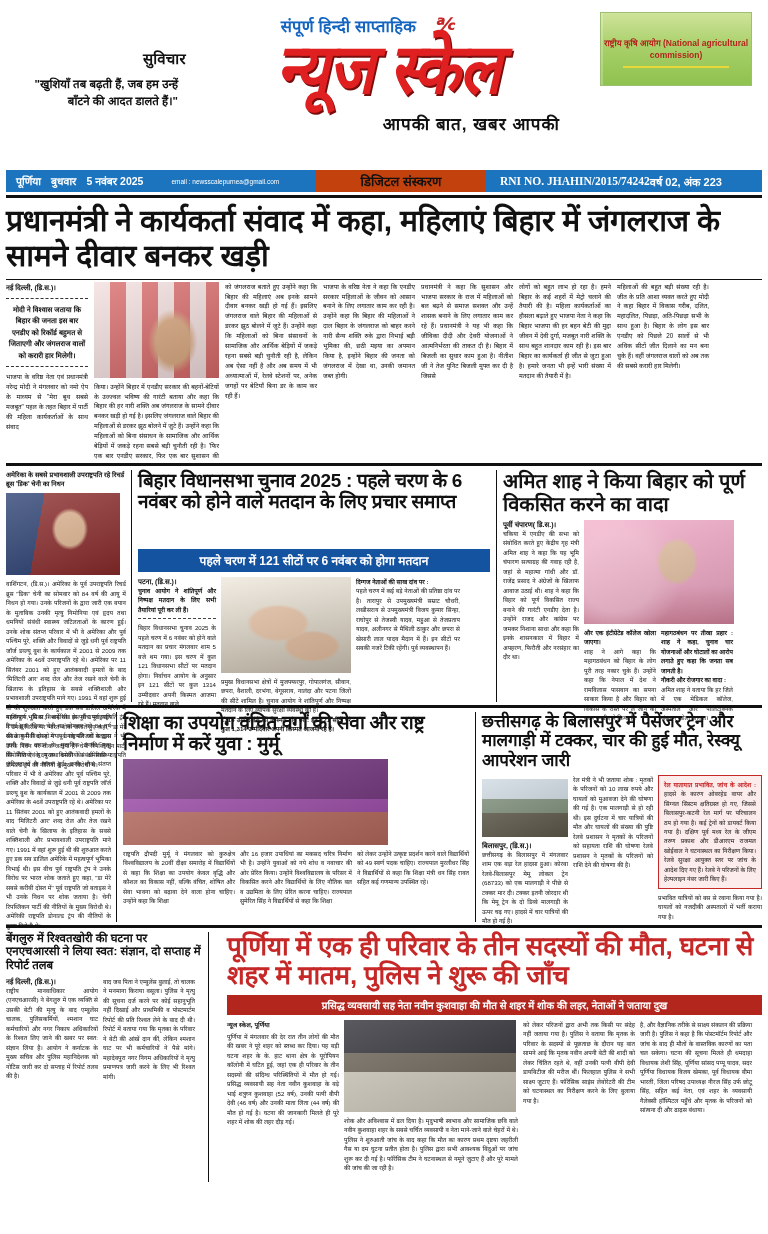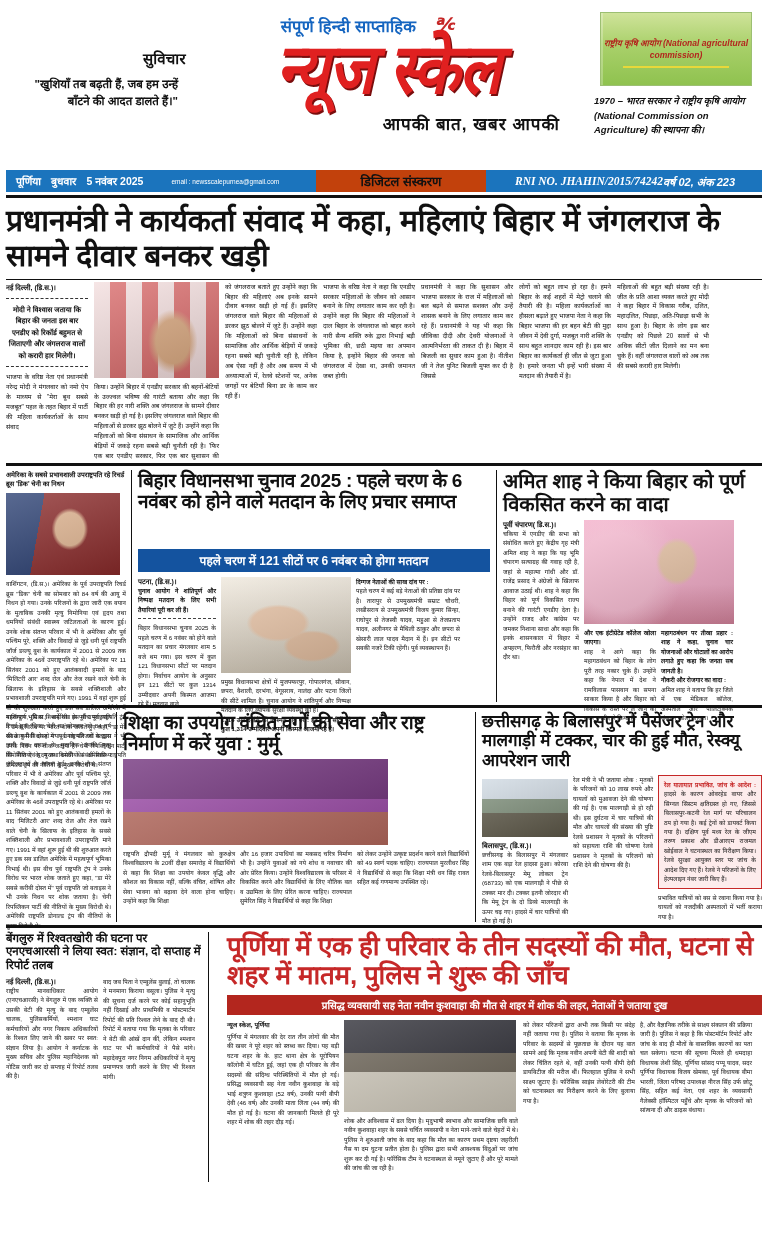--- a/index.html
+++ b/index.html
@@ -88,21 +88,20 @@
     font-size: 17px;
     text-align: right;
     padding-right: 30px;
     margin-top: 16px;
     letter-spacing: 1px;
   }
   .mast-right {
     width: 172px;
     padding-top: 8px;
     text-align: center;
-    font-style: italic;
   }
   .agri-box {
     width: 150px;
     height: 72px;
     margin: 0 auto;
     background:
       linear-gradient(90deg, rgba(255,255,255,.25) 0 2px, rgba(0,0,0,0) 2px 5px),
       linear-gradient(180deg, #cfe39a 0%, #a9d06a 45%, #8fc24f 100%);
     border: 1px solid #9cbf72;
     position: relative;
@@ -161,24 +160,23 @@
     color: #111;
     width: 170px;
     display: flex;
     align-items: center;
     justify-content: center;
     font-weight: bold;
     font-size: 13px;
   }
   .ib-right {
     flex: 1;
-    justify-content: center;
+    justify-content: flex-start;
     padding: 0 12px 0 14px;
     font-size: 11px;
-    font-style: italic;
   }
   .ib-rni { font-family: "Liberation Serif", serif; font-size: 11.5px; }
 
   .rule-thick { height: 3px; background: #111; margin: 3px 0 0; }
   .rule-thin  { height: 1px; background: #111; margin: 2px 0; }
 
   
   .lead-headline {
     font-size: 30px;
     font-weight: bold;
@@ -386,21 +384,20 @@
       </div>
       <div class="paper-name">न्यूज स्केल</div>
       <div class="tagline-bottom">आपकी बात, खबर आपकी</div>
     </div>
 
     <div class="mast-right">
       <div class="agri-box">
         <div class="agri-underline"></div>
         <div class="agri-box-text">राष्ट्रीय कृषि आयोग (National agricultural commission)</div>
       </div>
-      <div class="agri-caption">1970 – भारत सरकार ने राष्ट्रीय कृषि आयोग (National Commission on Agriculture) की स्थापना की।</div>
     </div>
   </div>
 
   <div class="infobar">
     <div class="ib-blue ib-left">
       <span class="ib-date">पूर्णिया</span>
       <span class="ib-date">बुधवार</span>
       <span class="ib-date">5 नवंबर 2025</span>
       <span class="ib-email">email : newsscalepurnea@gmail.com</span>
     </div>

